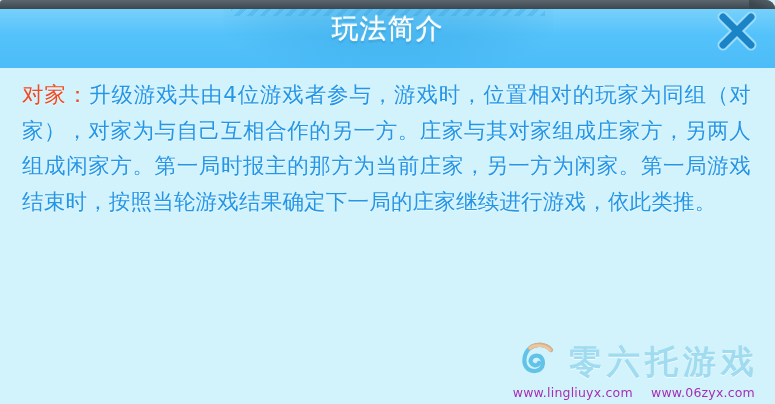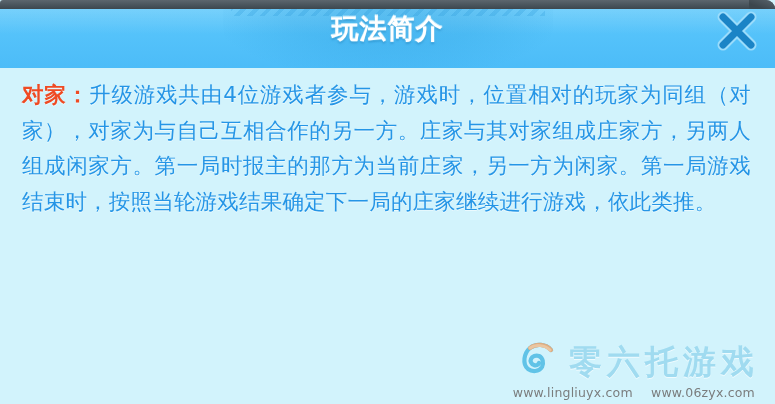--- a/index.html
+++ b/index.html
@@ -83,21 +83,21 @@
     height: 26px;
     background: linear-gradient(180deg, rgba(255,255,255,0.16), rgba(255,255,255,0));
   }
 
   .dialog-title {
     position: absolute;
     left: 0; right: 0;
     top: 11px;
     text-align: center;
     font-size: 27px;
-    font-weight: bold;
+    font-weight: normal;
     letter-spacing: 1px;
     color: #ffffff;
     text-shadow:
        0 0 2px rgba(150,215,245,0.95),
        0 2px 2px rgba(26,130,190,0.55),
        0 -1px 0 rgba(220,245,255,0.9);
     z-index: 5;
     user-select: none;
   }
 
@@ -139,21 +139,21 @@
     text-justify: inter-character;
     letter-spacing: 0.2px;
     font-weight: 500;
     text-shadow: 0 1px 0 rgba(255,255,255,0.55);
   }
   .para-1 { margin-top: 9px; }
   .para-2 { margin-top: 0px; }
 
   .term {
     color: #ef4a23;
-    font-weight: 700;
+    font-weight: 400;
   }
 
   
   .watermark {
     position: absolute;
     right: 16px;
     bottom: 4px;
     z-index: 3;
     pointer-events: none;
     user-select: none;
@@ -171,21 +171,21 @@
     font-size: 33px;
     font-weight: bold;
     color: #9cd9ef;
     letter-spacing: 5px;
     line-height: 1;
     text-shadow: 0 1px 0 rgba(255,255,255,0.7);
   }
   .wm-urls {
     margin-top: 3px;
     font-size: 12.5px;
-    color: #737373;
+    color: #a21caf;
     letter-spacing: 0.2px;
     text-align: right;
     padding-right: 4px;
   }
   .wm-urls span { margin-left: 14px; }
 </style>
 </head>
 <body>
 
 <div id="app">

